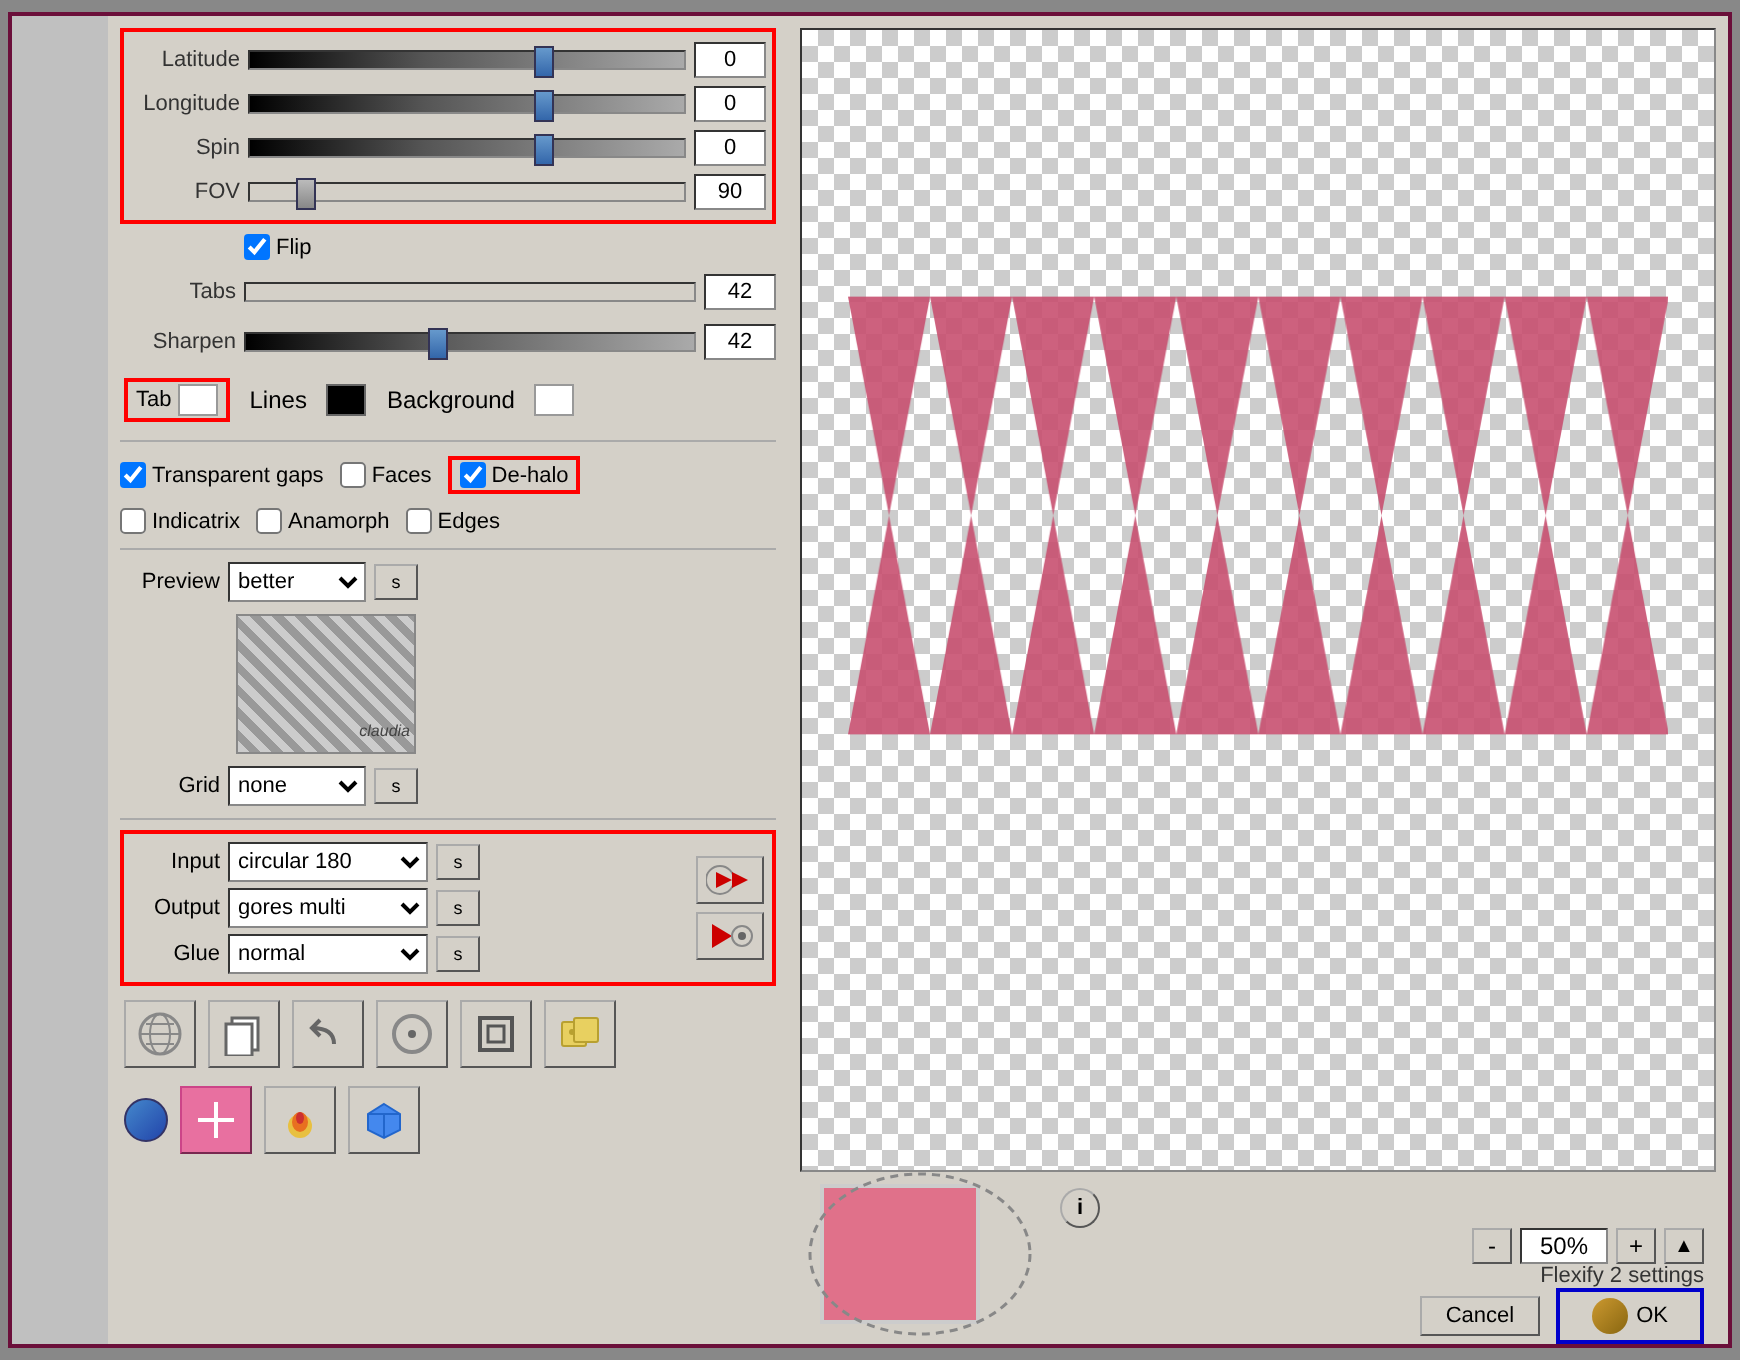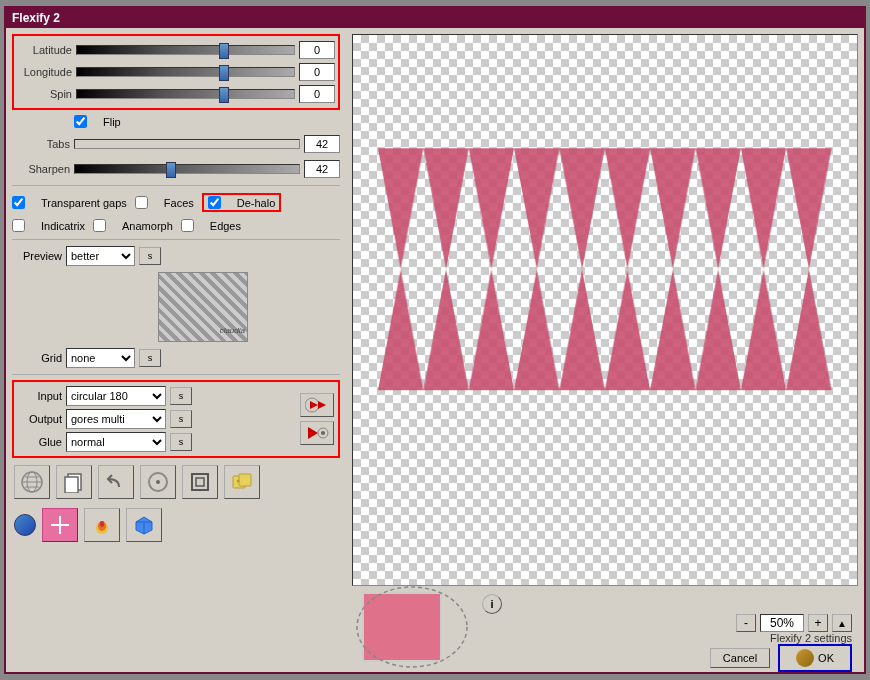--- a/index.html
+++ b/index.html
@@ -27,20 +27,21 @@
       color: white;
       padding: 3px 6px;
       font-size: 12px;
       font-weight: bold;
       flex-shrink: 0;
     }
     .content {
       display: flex;
       flex: 1;
       overflow: hidden;
+      margin-left: 48px;
     }
     .left-panel {
       width: 340px;
       flex-shrink: 0;
       background: #d4d0c8;
       padding: 6px;
       display: flex;
       flex-direction: column;
       gap: 3px;
       overflow-y: auto;
@@ -103,21 +104,21 @@
     .flip-row {
       display: flex;
       align-items: center;
       gap: 4px;
       padding: 2px 0;
       padding-left: 62px;
     }
     .checkbox-label {
       display: flex;
       align-items: center;
-      gap: 16px;
+      gap: 3px;
       font-size: 11px;
     }
     .checkbox-input {
       width: 13px;
       height: 13px;
       cursor: pointer;
     }
     .tab-lines-bg-row {
       display: flex;
       align-items: center;
@@ -359,30 +360,26 @@
         #ccc 0px, #ccc 4px,
         #999 4px, #999 8px
       );
       border: 1px solid #888;
       margin-right: 4px;
     }
     .preview-small-wrap {
       display: flex;
       align-items: center;
       margin: 2px 0;
-      justify-content: center;
     }
   </style>
 </head>
 <body>
 
 <div class="window">
-  <div class="title-bar">
-    <span>Flexify 2</span>
-  </div>
   <div class="content">
 
     <div class="left-panel">
 
       <div class="sliders-group">
 
         <div class="slider-row">
           <span class="slider-label">Latitude</span>
           <div class="slider-track">
             <div class="slider-thumb"></div>
@@ -399,20 +396,27 @@
         </div>
 
         <div class="slider-row">
           <span class="slider-label">Spin</span>
           <div class="slider-track">
             <div class="slider-thumb"></div>
           </div>
           <input class="num-input" type="text" value="0" style="">
         </div>
 
+        <div class="slider-row">
+          <span class="slider-label">FOV</span>
+          <div class="slider-track fov-track">
+            <div class="slider-thumb slider-thumb-left" style="background:linear-gradient(to bottom,#bbb,#888);"></div>
+          </div>
+          <input class="num-input" type="text" value="90" style="">
+        </div>
       </div>
 
       <div class="flip-row">
         <label class="checkbox-label">
           <input type="checkbox" class="checkbox-input" checked="" style="">
           <span>Flip</span>
         </label>
       </div>
 
       <div class="slider-row">
@@ -422,20 +426,30 @@
       </div>
 
       <div class="slider-row">
         <span class="slider-label">Sharpen</span>
         <div class="slider-track">
           <div class="slider-thumb slider-thumb-mid" style="right:55%;"></div>
         </div>
         <input class="num-input" type="text" value="42" style="">
       </div>
 
+      <div class="tab-lines-bg-row">
+        <div class="tab-btn">
+          <span>Tab</span>
+          <div class="color-box color-box-white"></div>
+        </div>
+        <span>Lines</span>
+        <div class="color-box color-box-black"></div>
+        <span>Background</span>
+        <div class="color-box color-box-white"></div>
+      </div>
 
       <div class="section-divider"></div>
 
       <div class="options-row">
         <label class="checkbox-label">
           <input type="checkbox" class="checkbox-input" checked="" style="">
           <span>Transparent gaps</span>
         </label>
         <label class="checkbox-label">
           <input type="checkbox" class="checkbox-input" style="">

